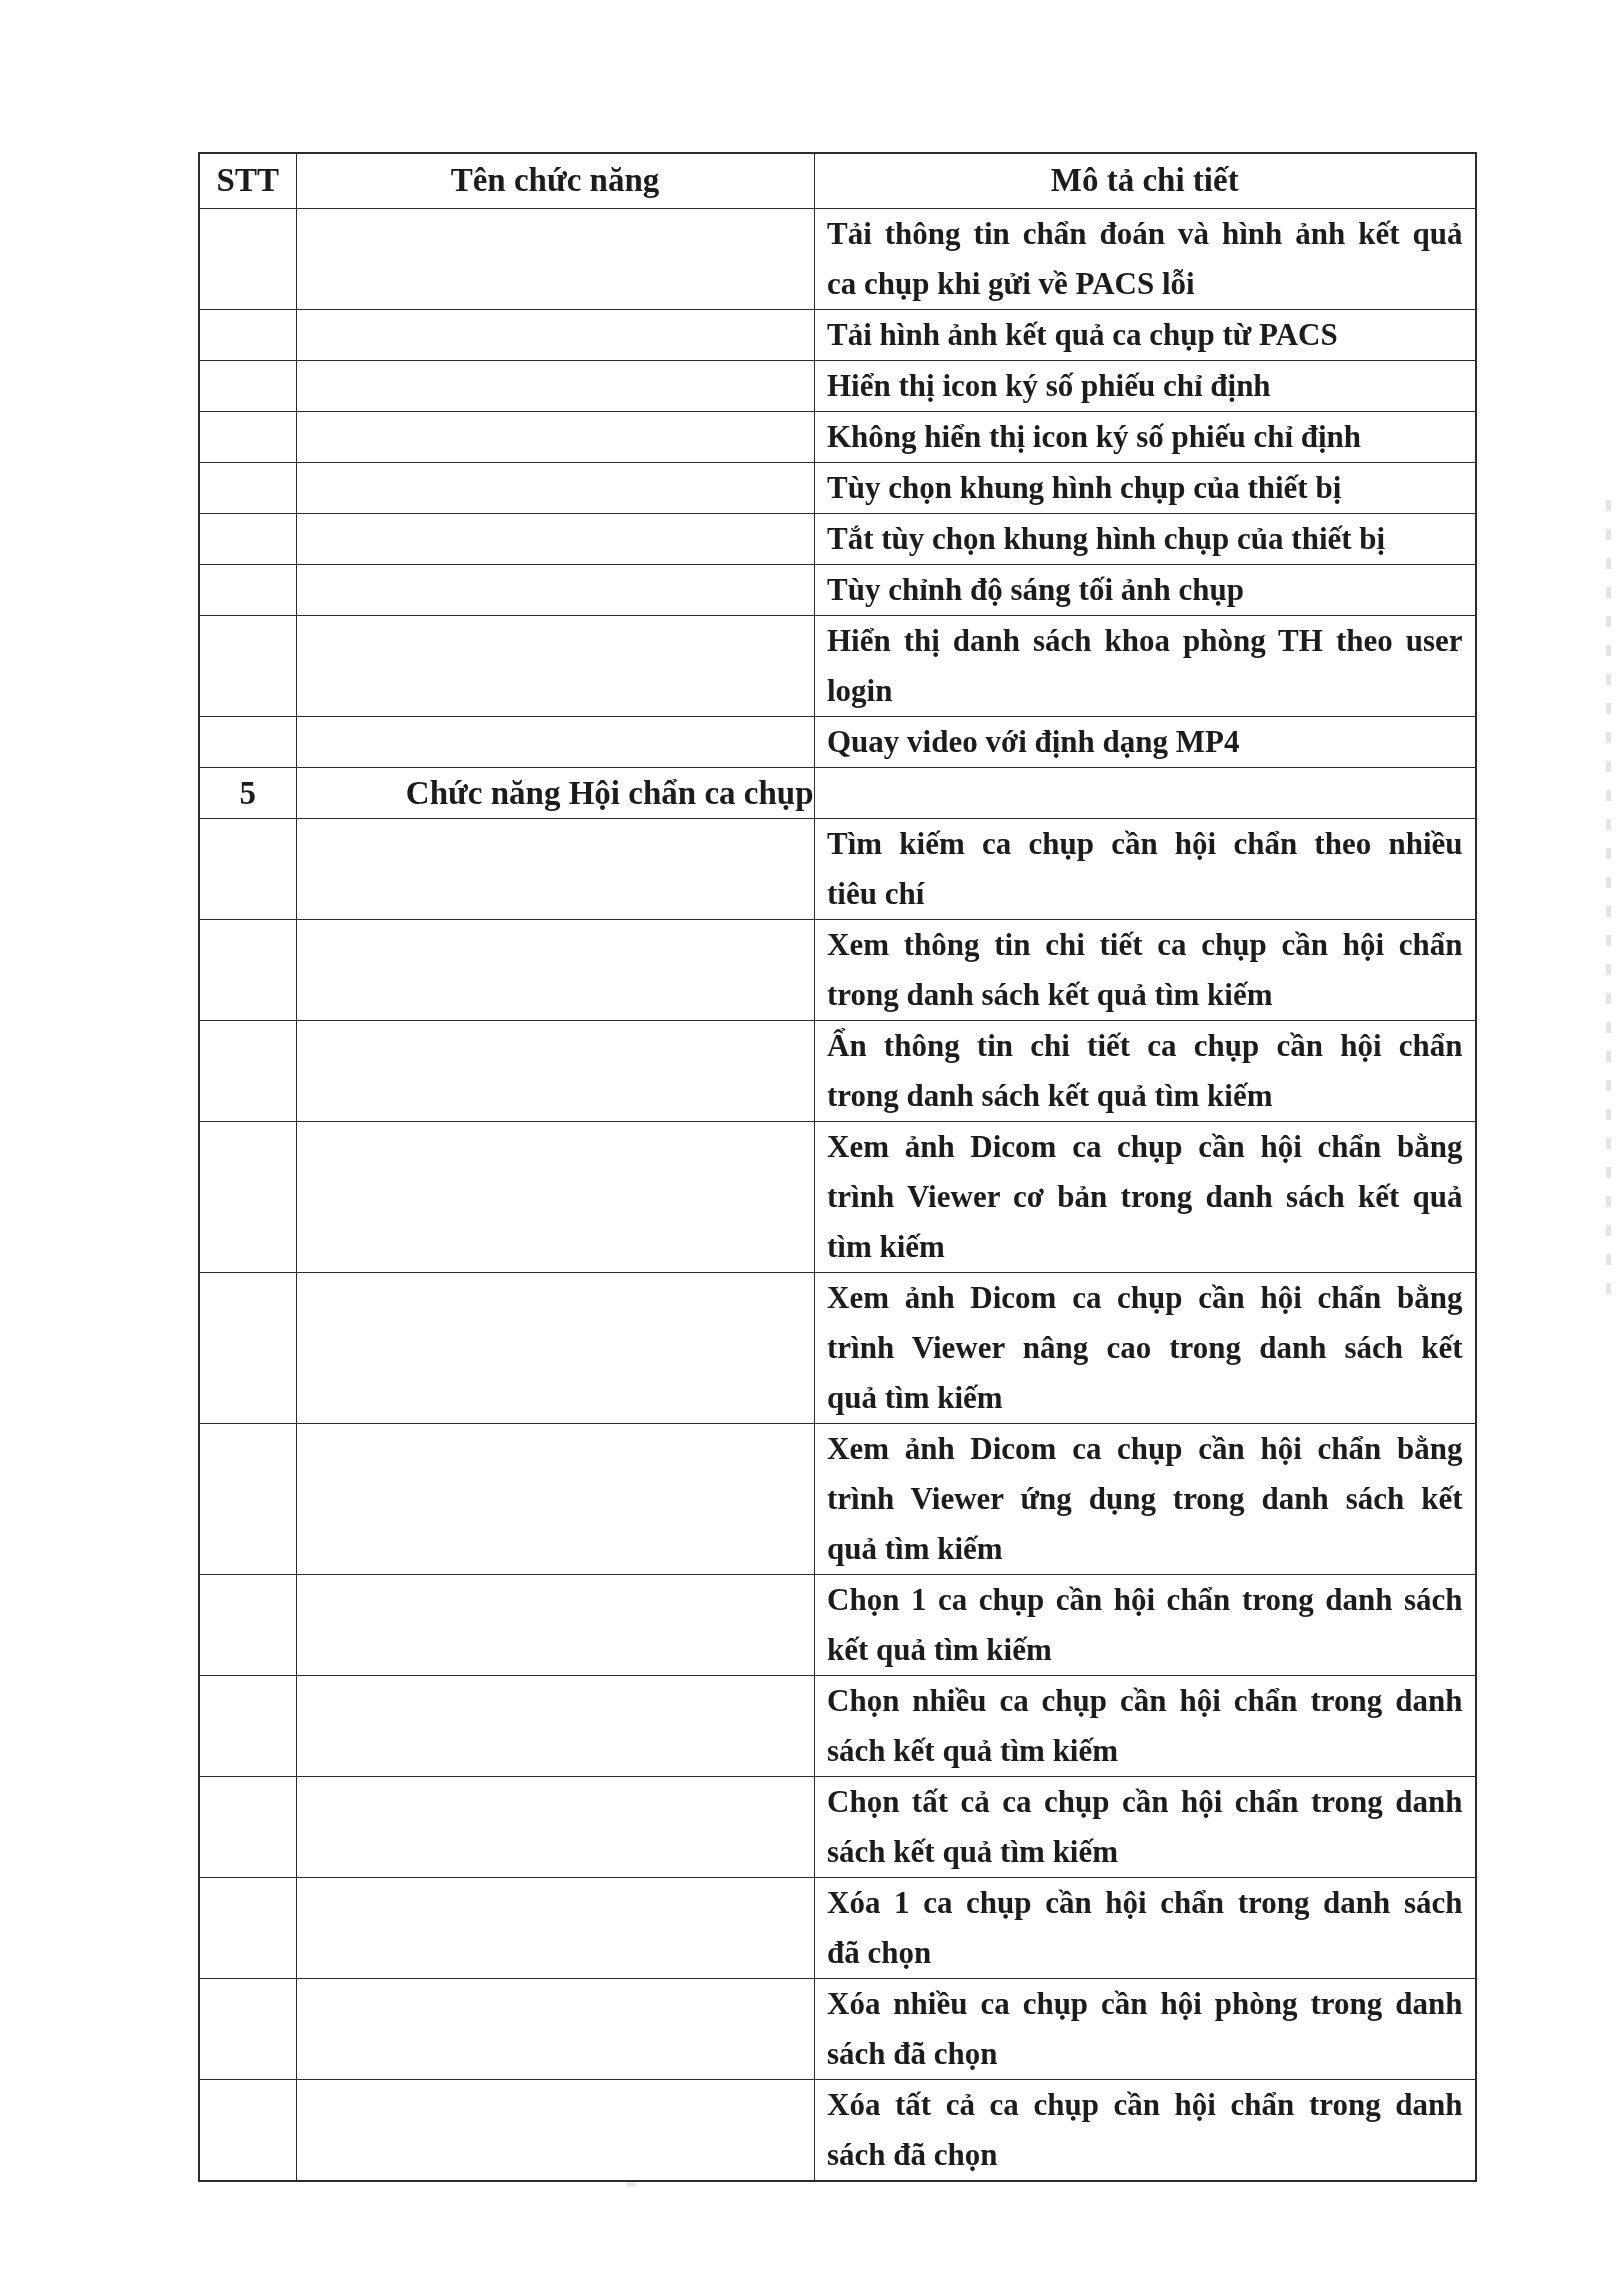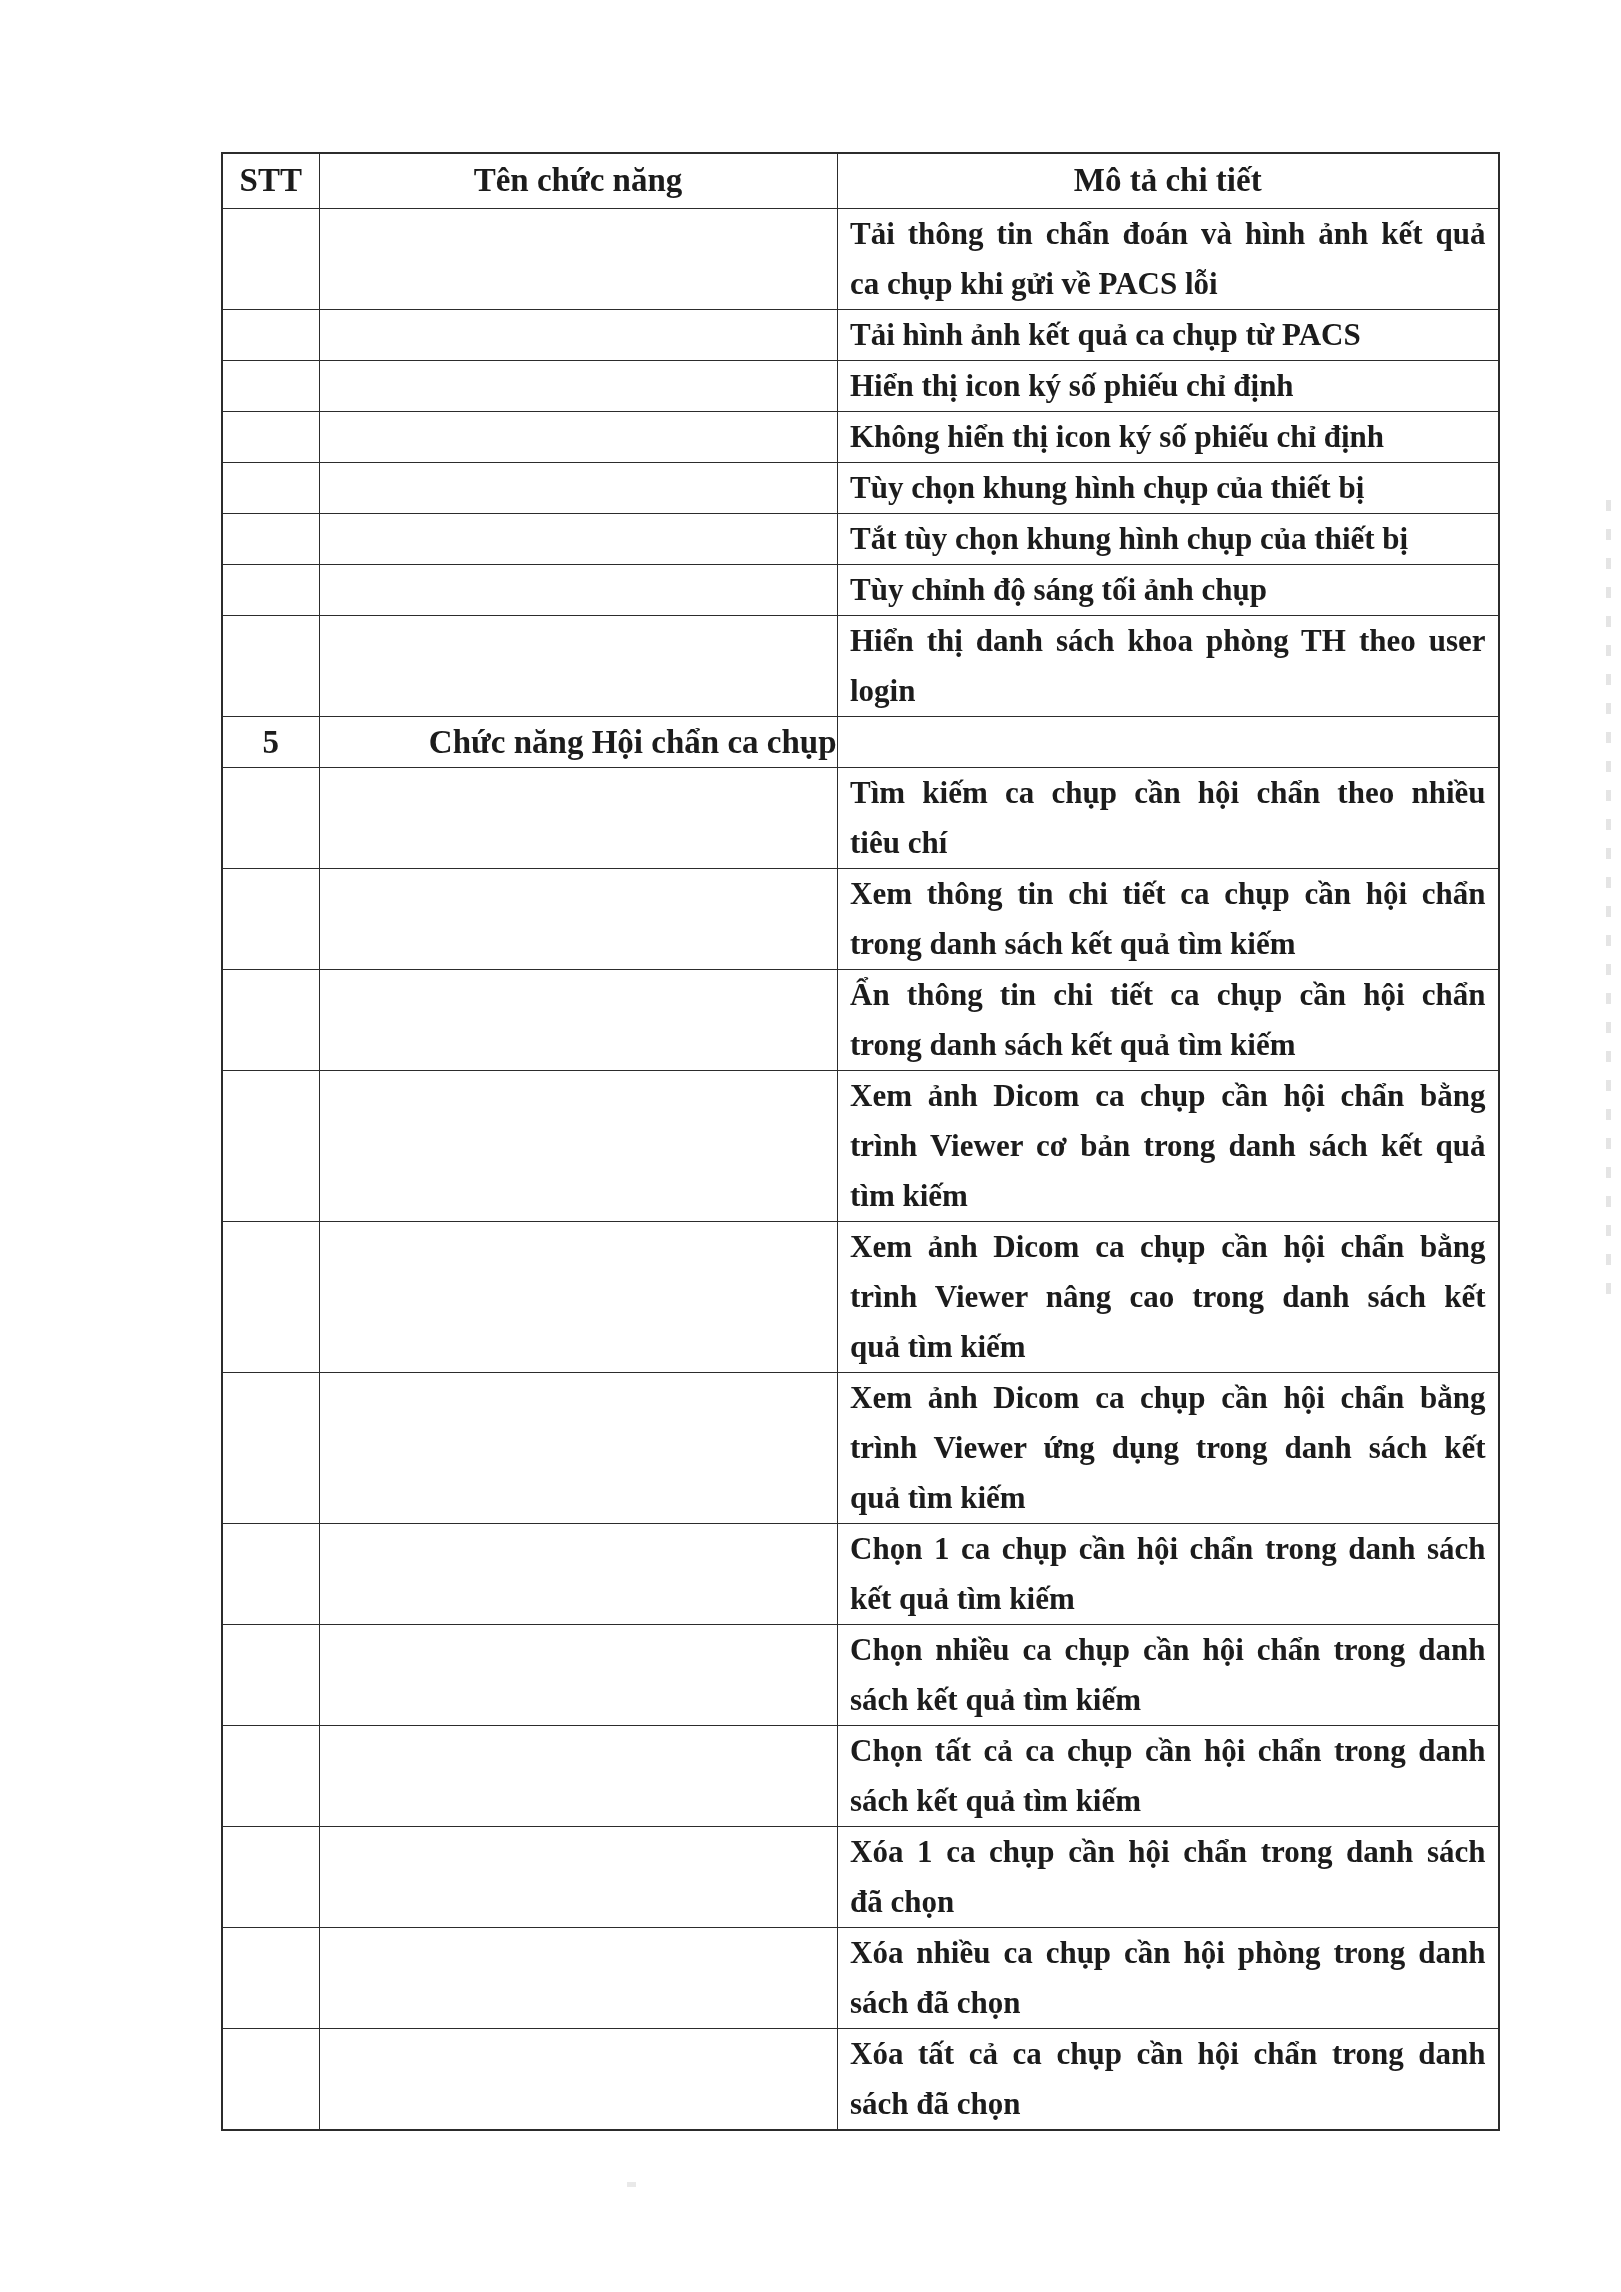--- a/index.html
+++ b/index.html
@@ -11,21 +11,21 @@
     font-family: "Liberation Serif", "DejaVu Serif", serif;
     color: var(--text, #1c1c1c);
     overflow: hidden;
   }
   .page {
     position: absolute;
     inset: 0;
   }
   table.doc-table {
     position: absolute;
-    left: 221px;
+    left: 198px;
     top: 152px;
     width: 1276px;
     table-layout: fixed;
     border-collapse: collapse;
     border: 2.7px solid var(--border, #2c2c2c);
   }
   .doc-table th, .doc-table td {
     border: 1.8px solid var(--border, #2c2c2c);
     padding: 0;
     vertical-align: middle;
@@ -156,20 +156,27 @@
         </tr>
         <tr style="height: 100px;">
           <td class="stt"></td>
           <td class="name"></td>
           <td class="desc">
             <div class="line just">Hiển thị danh sách khoa phòng TH theo user</div>
             <div class="line">login</div>
           </td>
         </tr>
         <tr style="height: 50px;">
+          <td class="stt"></td>
+          <td class="name"></td>
+          <td class="desc">
+            <div class="line">Quay video với định dạng MP4</div>
+          </td>
+        </tr>
+        <tr style="height: 50px;">
           <td class="stt bold">5</td>
           <td class="name bold">Chức năng Hội chẩn ca chụp</td>
           <td class="desc"></td>
         </tr>
         <tr style="height: 100px;">
           <td class="stt"></td>
           <td class="name"></td>
           <td class="desc">
             <div class="line just">Tìm kiếm ca chụp cần hội chẩn theo nhiều</div>
             <div class="line">tiêu chí</div>

